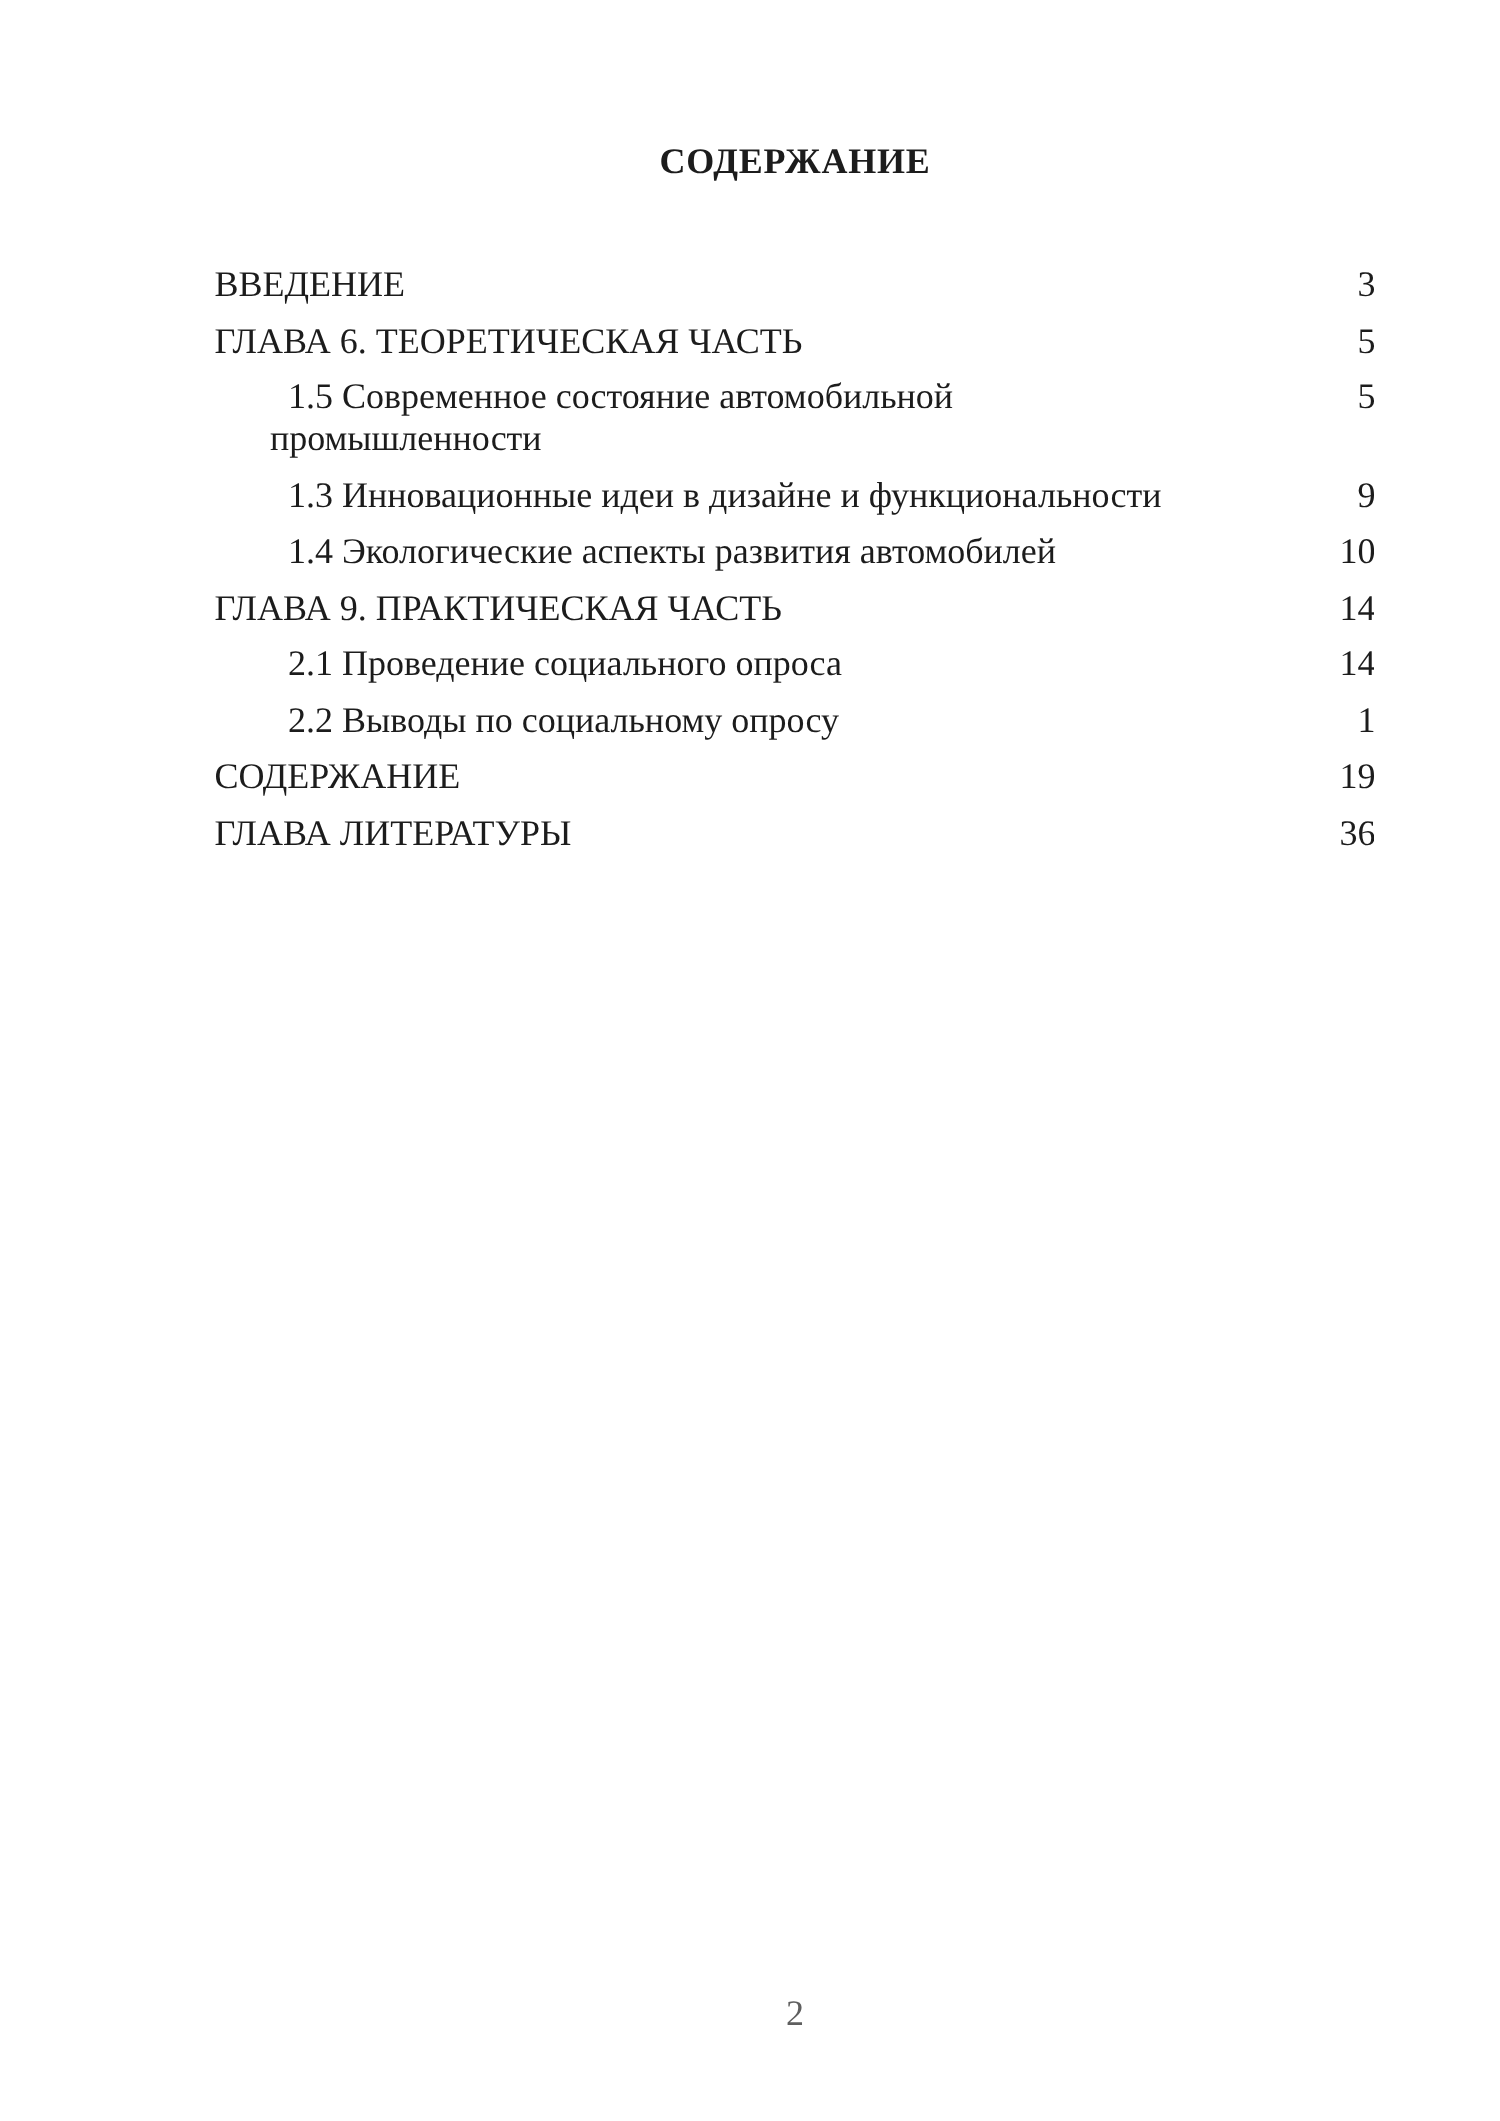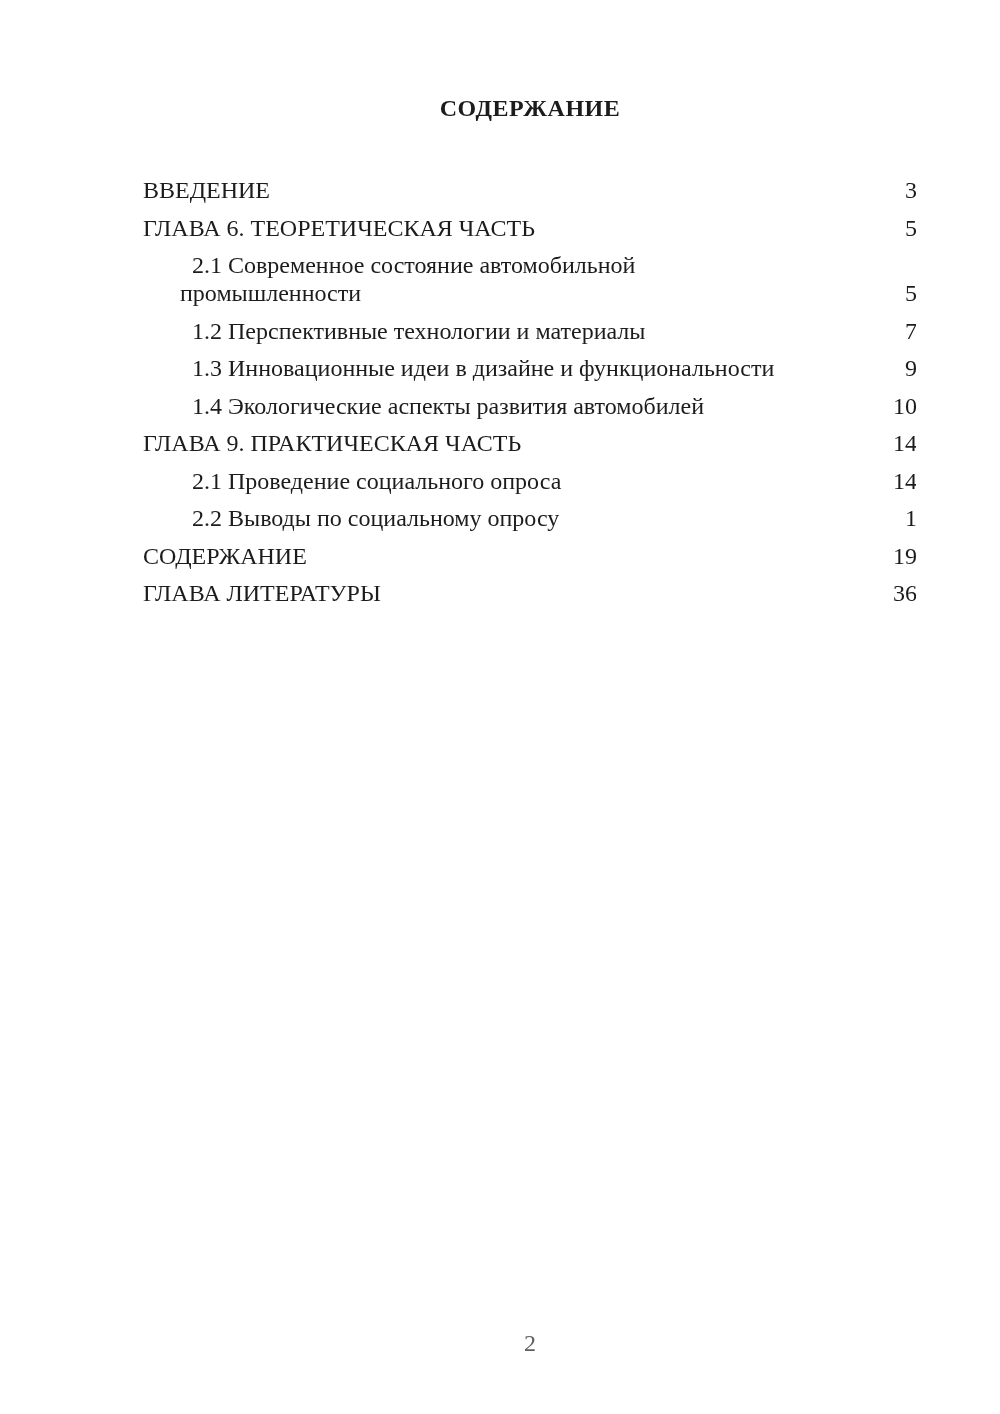--- a/index.html
+++ b/index.html
@@ -29,21 +29,21 @@
     font-weight: bold;
     text-align: center;
     letter-spacing: 0.5px;
   }
   .toc {
     width: 100%;
   }
   .toc-row {
     display: flex;
     justify-content: space-between;
-    align-items: flex-end;
+    align-items: flex-start;
     font-size: 24px;
     line-height: 28px;
     margin-bottom: 9.5px;
   }
   .toc-label {
     white-space: pre-line;
     flex: 1 1 auto;
   }
   .toc-row.level-1 .toc-label {
     padding-left: 37px;
@@ -74,27 +74,23 @@
     <div class="toc" id="toc-list">
         <div class="toc-row">
           <span class="toc-label">ВВЕДЕНИЕ</span>
           <span class="toc-num">3</span>
         </div>
         <div class="toc-row">
           <span class="toc-label">ГЛАВА 6. ТЕОРЕТИЧЕСКАЯ ЧАСТЬ</span>
           <span class="toc-num">5</span>
         </div>
         <div class="toc-row level-1">
-          <span class="toc-label">2.1 Современное состояние автомобильной
+          <span class="toc-label">1.5 Современное состояние автомобильной
 промышленности</span>
           <span class="toc-num">5</span>
-        </div>
-        <div class="toc-row level-1">
-          <span class="toc-label">1.2 Перспективные технологии и материалы</span>
-          <span class="toc-num">7</span>
         </div>
         <div class="toc-row level-1">
           <span class="toc-label">1.3 Инновационные идеи в дизайне и функциональности</span>
           <span class="toc-num">9</span>
         </div>
         <div class="toc-row level-1">
           <span class="toc-label">1.4 Экологические аспекты развития автомобилей</span>
           <span class="toc-num">10</span>
         </div>
         <div class="toc-row">

